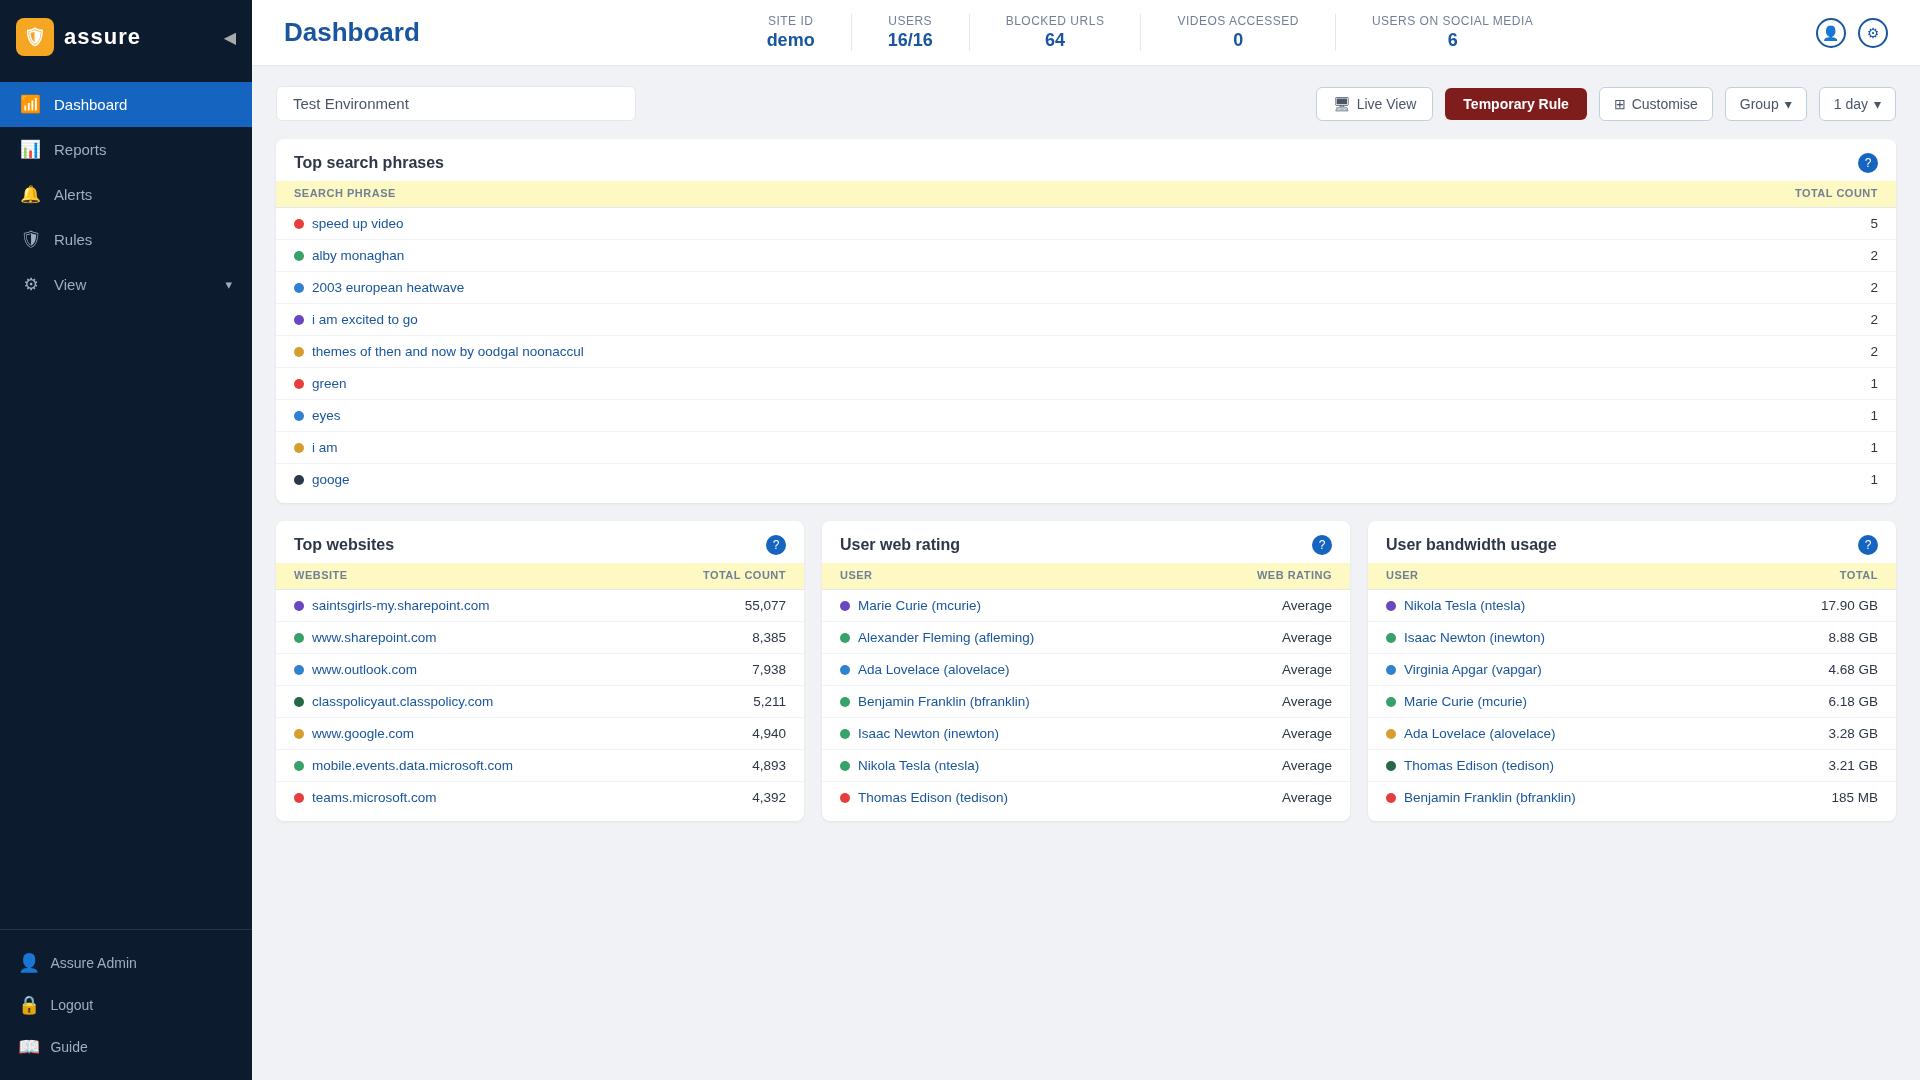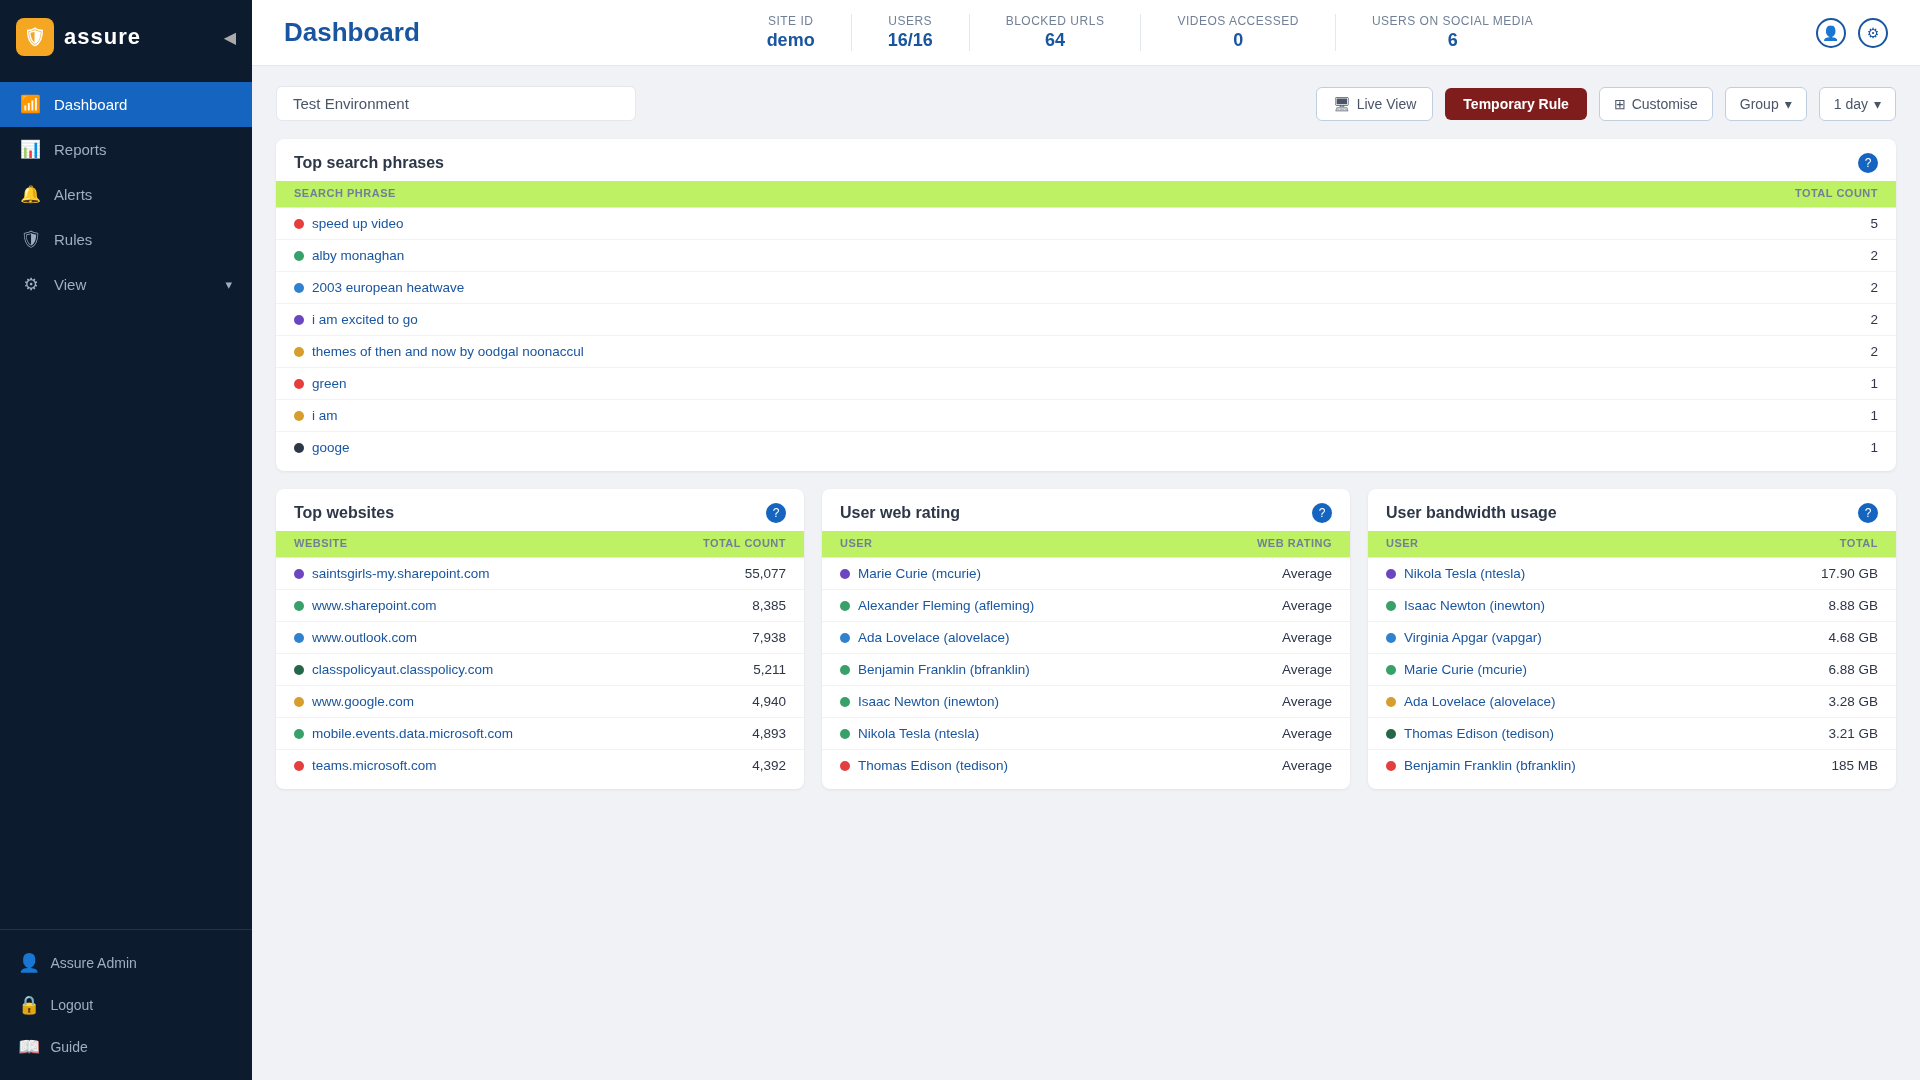--- a/index.html
+++ b/index.html
@@ -237,21 +237,21 @@
     .data-table { width: 100%; border-collapse: collapse; }
     .data-table th {
       text-align: left;
       font-size: 11px;
       font-weight: 700;
       color: #718096;
       text-transform: uppercase;
       letter-spacing: 0.5px;
       padding: 6px 18px 8px;
       border-bottom: 1px solid #e2e8f0;
-      background: #bef264;
+      background: #fef9c3;
       margin-top: 7px;
     }
     .data-table th.right { text-align: right; }
     .data-table td {
       padding: 8px 18px;
       font-size: 13.5px;
       color: #2d3748;
       border-bottom: 1px solid #f0f2f5;
     }
     .data-table td.right { text-align: right; }
@@ -459,20 +459,29 @@
       <span class="cell-with-dot">
         <span class="dot" style="background:#e53e3e"></span>
         <a class="link-text">green</a>
       </span>
     </td>
     <td class="right">1</td>
   </tr>
               <tr>
     <td>
       <span class="cell-with-dot">
+        <span class="dot" style="background:#3182ce"></span>
+        <a class="link-text">eyes</a>
+      </span>
+    </td>
+    <td class="right">1</td>
+  </tr>
+              <tr>
+    <td>
+      <span class="cell-with-dot">
         <span class="dot" style="background:#d69e2e"></span>
         <a class="link-text">i am</a>
       </span>
     </td>
     <td class="right">1</td>
   </tr>
               <tr>
     <td>
       <span class="cell-with-dot">
         <span class="dot" style="background:#2d3748"></span>
@@ -693,21 +702,21 @@
     </td>
     <td class="right">4.68 GB</td>
   </tr>
                 <tr>
     <td>
       <span class="cell-with-dot">
         <span class="dot" style="background:#38a169"></span>
         <a class="link-text">Marie Curie (mcurie)</a>
       </span>
     </td>
-    <td class="right">6.88 GB</td>
+    <td class="right">6.18 GB</td>
   </tr>
                 <tr>
     <td>
       <span class="cell-with-dot">
         <span class="dot" style="background:#d69e2e"></span>
         <a class="link-text">Ada Lovelace (alovelace)</a>
       </span>
     </td>
     <td class="right">3.28 GB</td>
   </tr>

